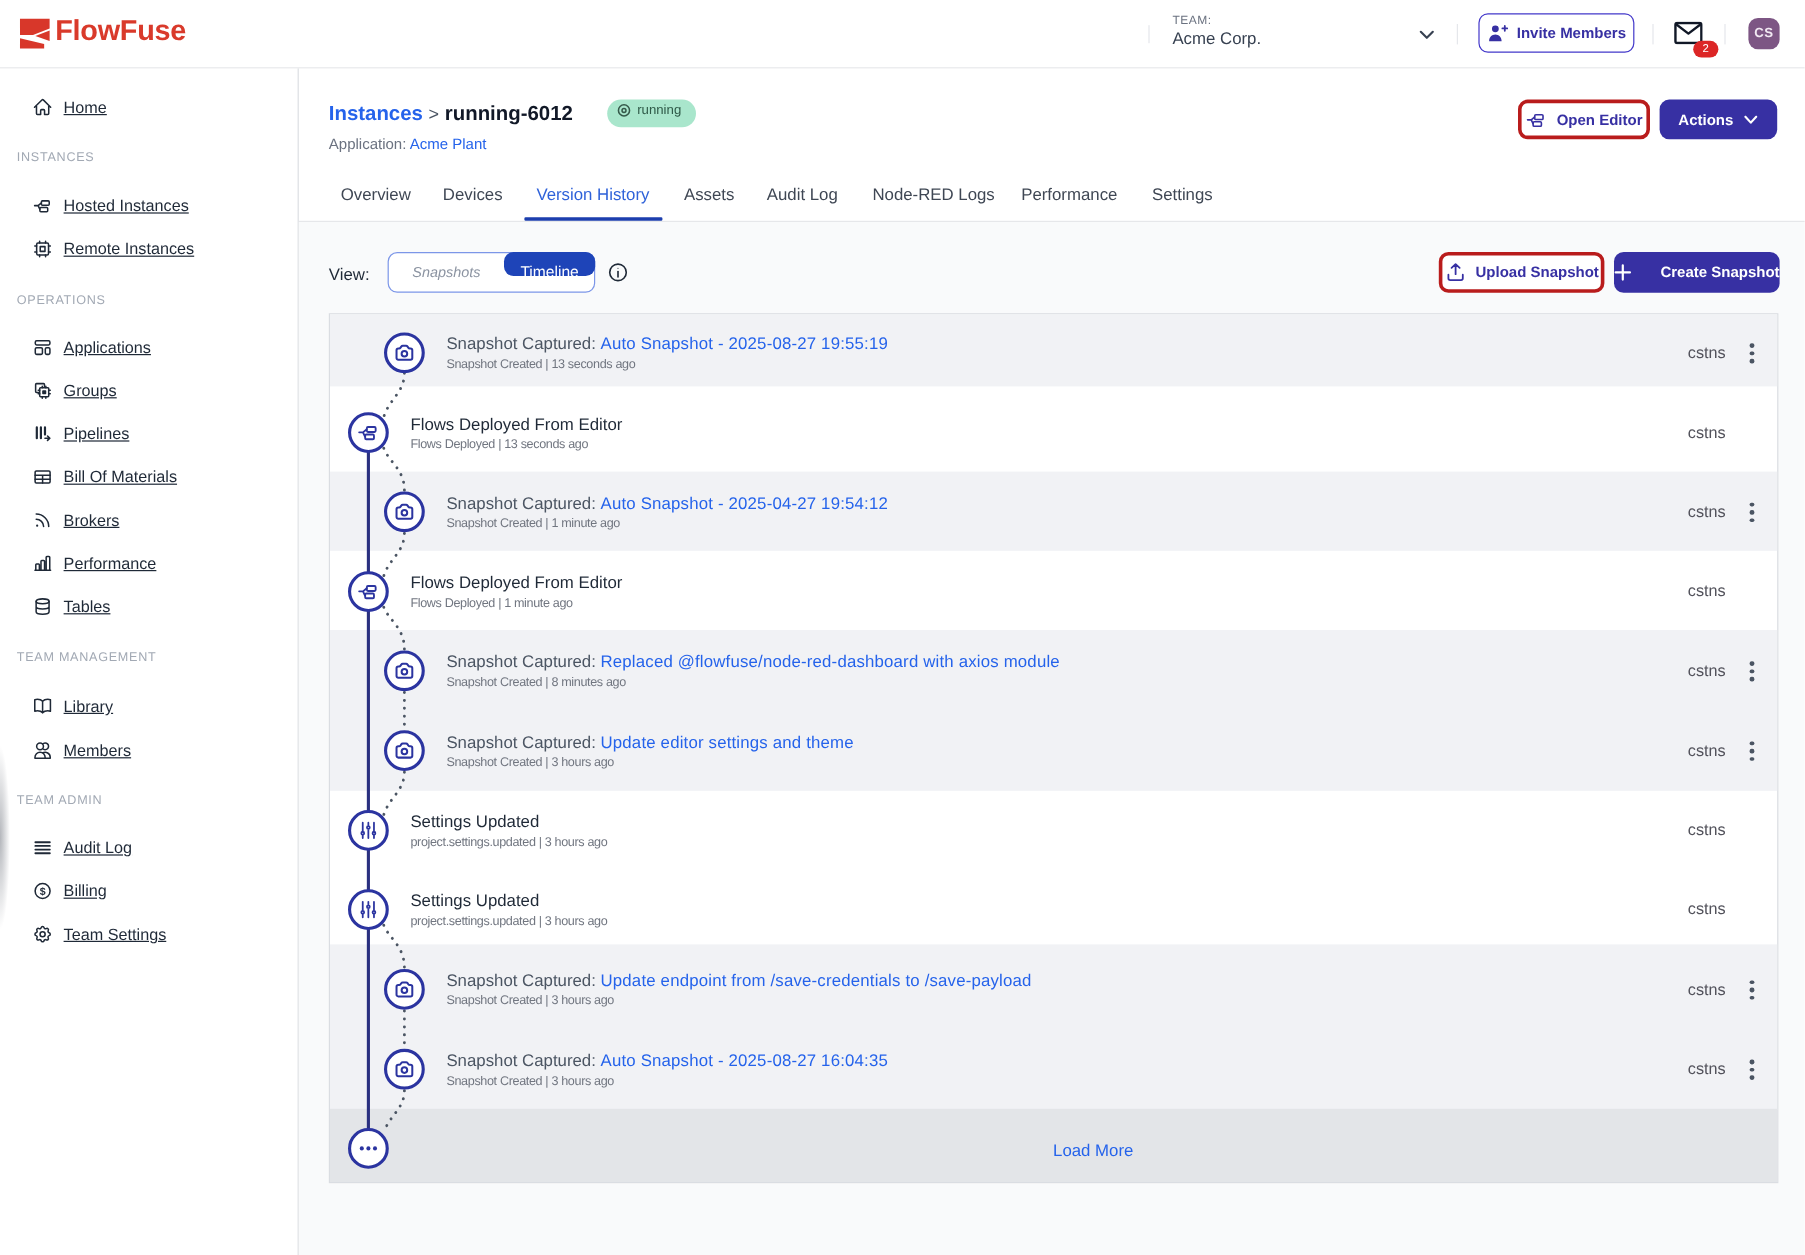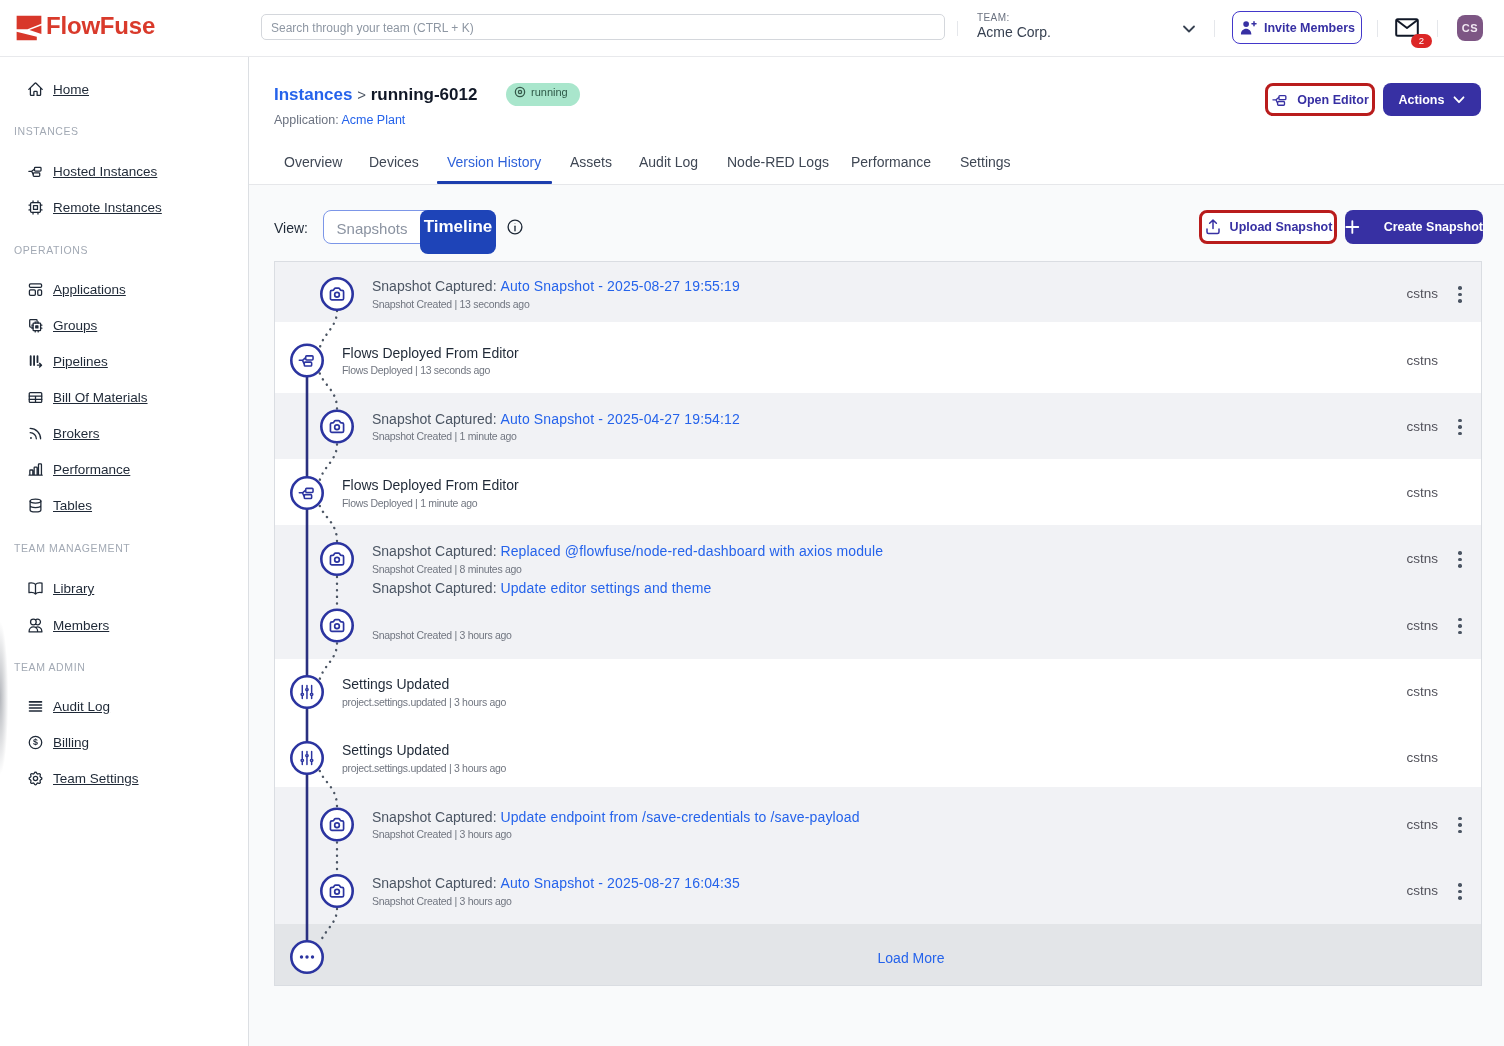--- a/index.html
+++ b/index.html
@@ -32,23 +32,20 @@
 
   <div class="abs" id="hdr-border" style="left:0;top:56px;width:1504px;height:1px;background:#E8E9EC;"></div>
   <div class="abs" id="logo" style="left:16px;top:15px;width:26px;height:26px;">
     <svg width="26" height="26" viewBox="0 0 24 24">
       <path fill="#D8372A" d="M0.6,0.6 H23.4 V8.0 L10.6,13.1 H0.6 Z"></path>
       <path fill="#D8372A" d="M12.4,13.8 L23.4,9.7 V17.6 Z"></path>
       <path fill="#D8372A" d="M0.6,15.5 L19.2,20.0 V23.4 H0.6 Z"></path>
     </svg>
   </div>
   <div class="abs" style="left:46px;top:12px;font-size:24px;font-weight:bold;color:#D93A2B;letter-spacing:-0.2px;">FlowFuse</div>
-  <div class="abs" style="left:261px;top:14px;width:684px;height:26px;border:1px solid #D4D7DC;border-radius:5px;background:#fff;">
-    <div style="padding:6px 0 0 9px;font-size:12px;color:#8E97A3;">Search through your team (CTRL + K)</div>
-  </div>
   <div class="abs" style="left:957px;top:21px;width:1px;height:15px;background:#E5E7EB;"></div>
   <div class="abs" style="left:977px;top:12px;font-size:10px;color:#6B7280;letter-spacing:0.4px;">TEAM:</div>
   <div class="abs" style="left:977px;top:24px;font-size:14px;color:#374151;">Acme Corp.</div>
   <div class="abs" style="left:1181px;top:22px;">
     <svg width="16" height="14" viewBox="0 0 16 14">
         <path d="M3,4.5 L8,9.5 L13,4.5" fill="none" stroke="#374151" stroke-width="1.8" stroke-linecap="round" stroke-linejoin="round"></path>
       </svg>
   </div>
   <div class="abs" style="left:1214px;top:20px;width:1px;height:17px;background:#E5E7EB;"></div>
   <div class="abs" style="left:1232px;top:11px;width:130px;height:33px;border:1px solid #4338CA;border-radius:8px;background:#fff;display:flex;align-items:center;justify-content:center;gap:7px;">
@@ -218,22 +215,22 @@
     <div class="abs tab" style="left:447px;color:#2F62D9;">Version History</div>
     <div class="abs tab" style="left:570px;">Assets</div>
     <div class="abs tab" style="left:639px;">Audit Log</div>
     <div class="abs tab" style="left:727px;">Node-RED Logs</div>
     <div class="abs tab" style="left:851px;">Performance</div>
     <div class="abs tab" style="left:960px;">Settings</div>
     <div class="abs" style="left:437px;top:181px;width:115px;height:3px;background:#1C3EAE;border-radius:1px;"></div>
 
     <div class="abs" style="left:274px;top:220px;font-size:14px;color:#1F2937;">View:</div>
     <div class="abs" style="left:323px;top:210px;width:173px;height:34px;border:1px solid #7C96E8;border-radius:8px;background:#fff;"></div>
-    <div class="abs" style="left:323px;top:220px;width:98px;text-align:center;font-size:15px;color:#8B93A1;">Snapshots</div>
-    <div class="abs" style="left:420px;top:210px;width:76px;height:44px;background:#1E44B8;border-radius:8px;color:#fff;font-size:17px;font-weight:bold;text-align:center;line-height:33px;">Timeline</div>
+    <div class="abs" style="left:323px;top:220px;width:98px;text-align:center;font-size:12px;color:#8B93A1;font-style:italic;">Snapshots</div>
+    <div class="abs" style="left:420px;top:210px;width:76px;height:20px;background:#1E44B8;border-radius:8px;color:#fff;font-size:13px;font-weight:normal;text-align:center;line-height:33px;">Timeline</div>
     <div class="abs" style="left:506px;top:218px;">
       <svg width="18" height="18" viewBox="0 0 24 24" fill="none" stroke="#1F2937" stroke-width="1.8">
           <circle cx="12" cy="12" r="9.2"></circle>
           <path d="M12 11v6" stroke-linecap="round"></path>
           <circle cx="12" cy="7.5" r="0.6" fill="#1F2937" stroke="none"></circle>
         </svg>
     </div>
     <div class="abs btn-o" style="left:1199px;top:210px;width:138px;height:34px;">
       <svg viewBox="0 0 24 24" class="ico-i">
           <path d="M12 3v11M7.5 7L12 2.8 16.5 7M4 14.5v4c0 1.1.9 2 2 2h12c1.1 0 2-.9 2-2v-4" stroke-width="2"></path>
@@ -283,21 +280,21 @@
 
       <div class="rowt" style="left:372px;top:543px;">Snapshot Captured: <a>Replaced @flowfuse/node-red-dashboard with axios module</a></div>
       <div class="rows" style="left:372px;top:562.5px;">Snapshot Created | 8 minutes ago</div>
       <div class="cst" style="top:551px;">cstns</div>
       <div class="keb" style="top:551px;">
           <i></i>
           <i></i>
           <i></i>
         </div>
 
-      <div class="rowt" style="left:372px;top:580px;">Snapshot Captured: <a>Update editor settings and theme</a></div>
+      <div class="rowt" style="left:372px;top:610px;">Snapshot Captured: <a>Update editor settings and theme</a></div>
       <div class="rows" style="left:372px;top:629px;">Snapshot Created | 3 hours ago</div>
       <div class="cst" style="top:617.5px;">cstns</div>
       <div class="keb" style="top:617.5px;">
           <i></i>
           <i></i>
           <i></i>
         </div>
 
       <div class="rowt" style="left:342px;top:676px;"><b>Settings Updated</b></div>
       <div class="rows" style="left:342px;top:695.5px;">project.settings.updated | 3 hours ago</div>

